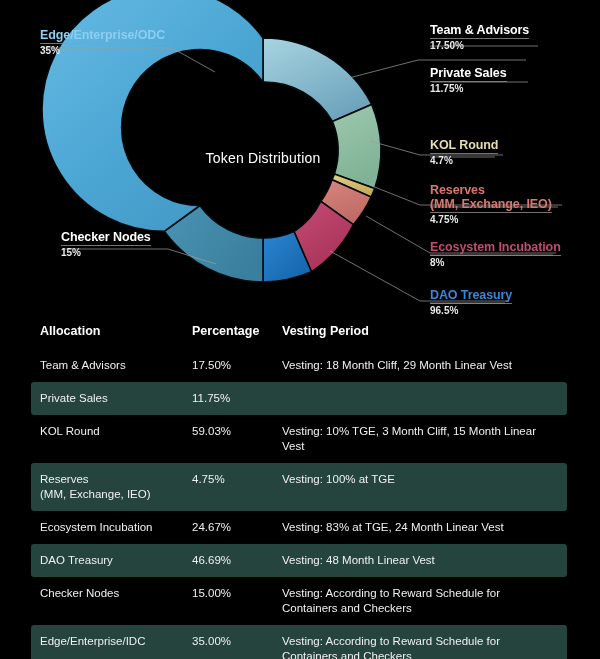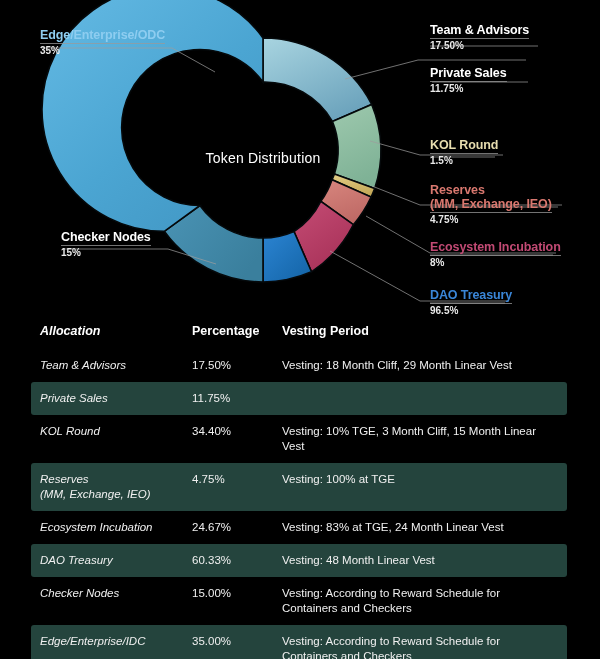--- a/index.html
+++ b/index.html
@@ -83,21 +83,21 @@
     align-items: flex-start;
     box-sizing: border-box;
     padding: 9px 10px 9px 9px;
     border-radius: 3px;
   }
   .trow.alt { background: #24443d; }
   .trow.header {
     padding-top: 6px;
     padding-bottom: 10px;
   }
-  .c-alloc  { width: 152px; flex: 0 0 152px; font-style: italic; }
+  .c-alloc  { width: 152px; flex: 0 0 152px; }
   .c-pct    { width: 90px;  flex: 0 0 90px; }
   .c-vest   { flex: 1 1 auto; }
 
   .trow.header .c-alloc,
   .trow.header .c-pct,
   .trow.header .c-vest {
     font-weight: bold;
     font-size: 12.5px;
     color: #ffffff;
   }
@@ -208,21 +208,21 @@
 
   <div class="pie-label" style="left:430px; top:66px;">
     <span class="lbl-name" style="color:#ffffff">Private Sales</span>
     <span class="lbl-rule"></span>
     <span class="lbl-pct">11.75%</span>
   </div>
 
   <div class="pie-label" style="left:430px; top:138px;">
     <span class="lbl-name" style="color:#e6dcae">KOL Round</span>
     <span class="lbl-rule"></span>
-    <span class="lbl-pct">1.5%</span>
+    <span class="lbl-pct">4.7%</span>
   </div>
 
   <div class="pie-label" style="left:430px; top:183px;">
     <span class="lbl-name" style="color:#d9786f">Reserves</span>
     <span class="lbl-name" style="color:#d9786f">(MM, Exchange, IEO)</span>
     <span class="lbl-rule"></span>
     <span class="lbl-pct">4.75%</span>
   </div>
 
   <div class="pie-label" style="left:430px; top:240px;">
@@ -259,42 +259,42 @@
     <div class="c-vest">Vesting: 18 Month Cliff, 29 Month Linear Vest</div>
   </div>
 
   <div class="trow alt">
     <div class="c-alloc">Private Sales</div>
     <div class="c-pct">11.75%</div>
   </div>
 
   <div class="trow">
     <div class="c-alloc">KOL Round</div>
-    <div class="c-pct">34.40%</div>
+    <div class="c-pct">59.03%</div>
     <div class="c-vest">Vesting: 10% TGE, 3 Month Cliff, 15 Month Linear Vest</div>
   </div>
 
   <div class="trow alt">
     <div class="c-alloc">
       <span>Reserves</span>
       <span class="sub">(MM, Exchange, IEO)</span>
     </div>
     <div class="c-pct">4.75%</div>
     <div class="c-vest">Vesting: 100% at TGE</div>
   </div>
 
   <div class="trow">
     <div class="c-alloc">Ecosystem Incubation</div>
     <div class="c-pct">24.67%</div>
     <div class="c-vest">Vesting: 83% at TGE, 24 Month Linear Vest</div>
   </div>
 
   <div class="trow alt">
     <div class="c-alloc">DAO Treasury</div>
-    <div class="c-pct">60.33%</div>
+    <div class="c-pct">46.69%</div>
     <div class="c-vest">Vesting: 48 Month Linear Vest</div>
   </div>
 
   <div class="trow">
     <div class="c-alloc">Checker Nodes</div>
     <div class="c-pct">15.00%</div>
     <div class="c-vest" style="max-width:248px">Vesting: According to Reward Schedule for Containers and Checkers</div>
   </div>
 
   <div class="trow alt">

